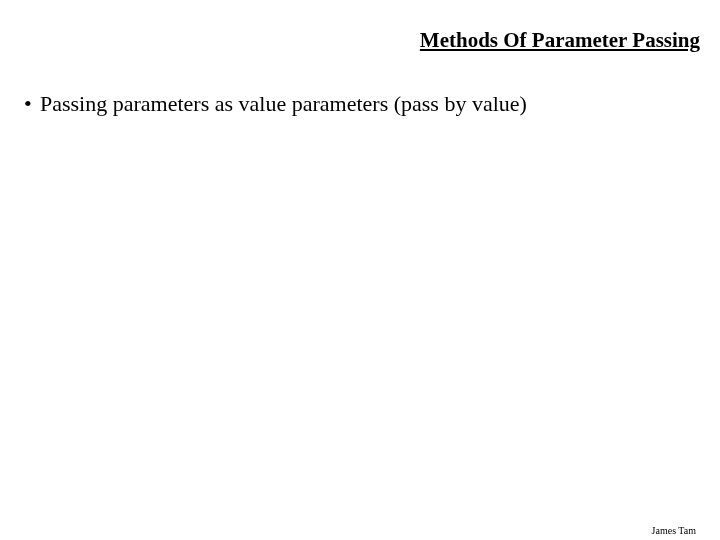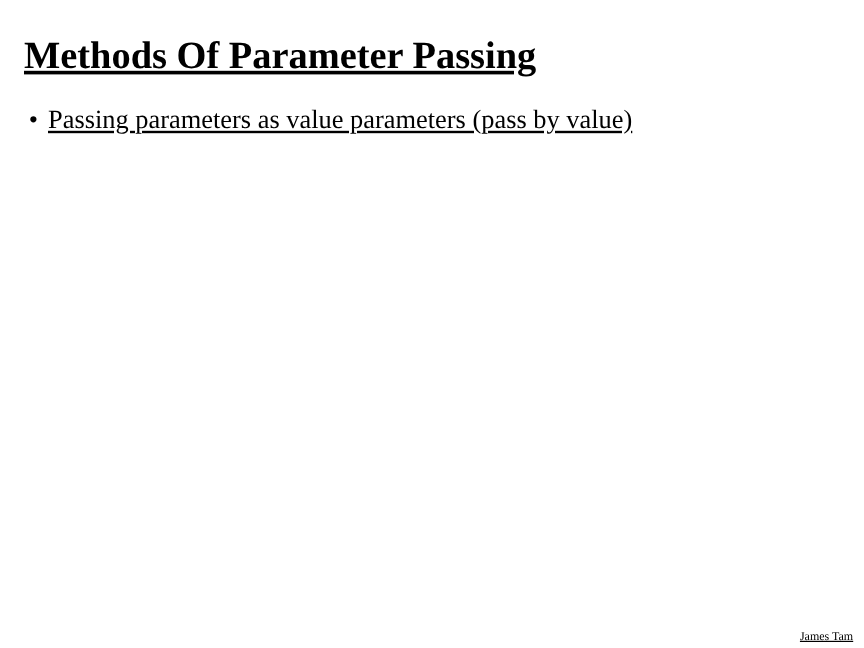--- a/index.html
+++ b/index.html
@@ -16,52 +16,50 @@
       position: relative;
       overflow: hidden;
     }
     .slide {
       width: 100%;
       height: 100%;
       padding: 28px 20px 0 20px;
       position: relative;
     }
     .title {
-      text-align: left;
-      font-size: 32px;
+      text-align: right;
+      font-size: 21px;
       font-weight: bold;
       text-decoration: underline;
-      margin-bottom: 18px;
+      margin-bottom: 34px;
     }
     .bullet-list {
       list-style: none;
       padding-left: 0;
     }
     .bullet-item {
       font-size: 22px;
       line-height: 1.5;
       position: relative;
       padding-left: 20px;
       margin-bottom: 4px;
-      text-decoration: underline;
     }
     .bullet-item::before {
       content: "•";
       position: absolute;
       left: 4px;
       top: 0;
       font-size: 22px;
     }
     .footer {
       position: absolute;
       bottom: 4px;
-      right: 9px;
+      right: 24px;
       font-size: 10px;
       font-family: "Times New Roman", Times, serif;
-      text-decoration: underline;
     }
   </style>
 </head>
 <body>
 
 <div class="slide">
   <h1 class="title">Methods Of Parameter Passing</h1>
   <ul class="bullet-list">
     <li class="bullet-item">Passing parameters as value parameters (pass by value)</li>
   </ul>

